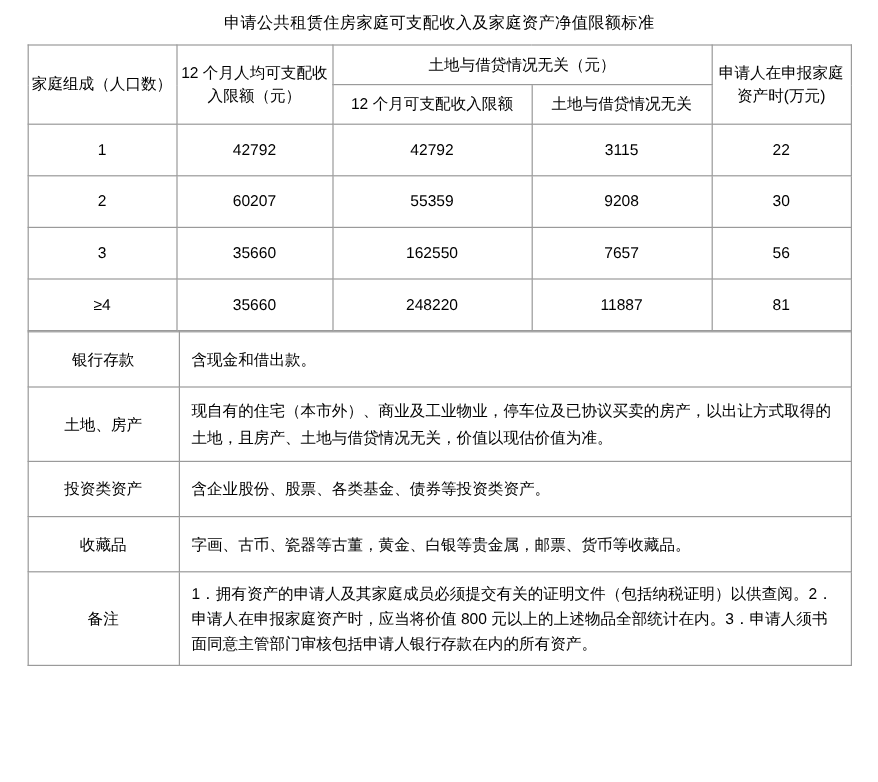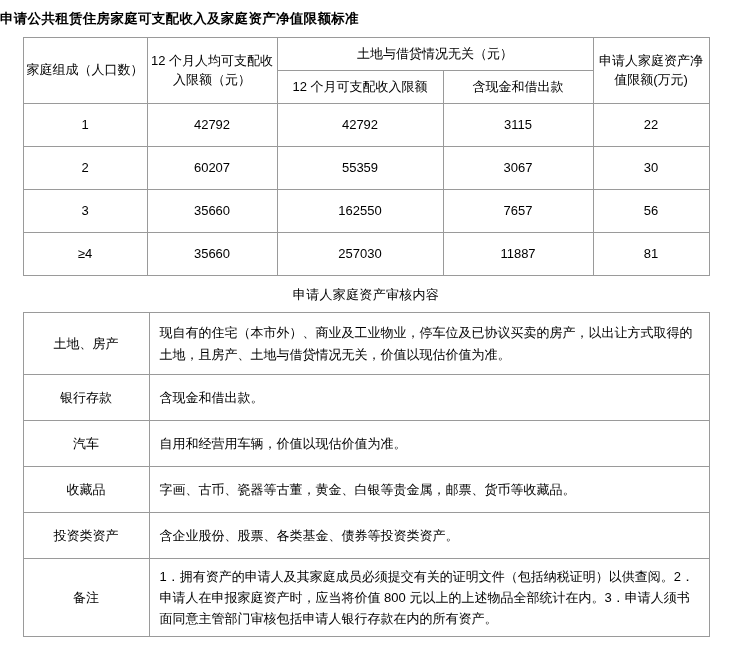--- a/index.html
+++ b/index.html
@@ -15,23 +15,23 @@
     position: relative;
     overflow: hidden;
   }
   .page {
     width: 732px;
     height: 652px;
     position: relative;
     box-sizing: border-box;
   }
   .title1 {
-    text-align: left;
+    text-align: center;
     font-size: 13.5px;
-    font-weight: bold;
+    font-weight: normal;
     letter-spacing: 0.3px;
     padding-top: 10px;
     padding-bottom: 9px;
   }
   .title2 {
     text-align: center;
     font-size: 13px;
     letter-spacing: 0.3px;
     padding-top: 10px;
     padding-bottom: 8px;
@@ -96,86 +96,81 @@
       <col style="width:130px">
       <col style="width:166px">
       <col style="width:150px">
       <col style="width:116px">
     </colgroup>
     <thead>
       <tr>
         <td rowspan="2" class="cell-head-multi">家庭组成（人口数）</td>
         <td rowspan="2" class="cell-head-multi">12 个月人均可支配收入限额（元）</td>
         <td colspan="2">土地与借贷情况无关（元）</td>
-        <td rowspan="2" class="cell-head-multi">申请人家庭资产净值限额(万元)</td>
+        <td rowspan="2" class="cell-head-multi">申请人在申报家庭资产时(万元)</td>
       </tr>
       <tr>
         <td>12 个月可支配收入限额</td>
-        <td>含现金和借出款</td>
+        <td>土地与借贷情况无关</td>
       </tr>
     </thead>
     <tbody>
       <tr>
         <td>1</td>
         <td>42792</td>
         <td>42792</td>
         <td>3115</td>
         <td>22</td>
       </tr>
       <tr>
         <td>2</td>
         <td>60207</td>
         <td>55359</td>
-        <td>3067</td>
+        <td>9208</td>
         <td>30</td>
       </tr>
       <tr>
         <td>3</td>
         <td>35660</td>
         <td>162550</td>
         <td>7657</td>
         <td>56</td>
       </tr>
       <tr>
         <td>≥4</td>
         <td>35660</td>
-        <td>257030</td>
+        <td>248220</td>
         <td>11887</td>
         <td>81</td>
       </tr>
     </tbody>
   </table>
 
-  <div class="title2">申请人家庭资产审核内容</div>
 
   <table class="tbl2">
     <colgroup>
       <col style="width:126px">
       <col style="width:560px">
     </colgroup>
     <tbody>
+      <tr style="height:46px">
+        <td class="label">银行存款</td>
+        <td class="content">含现金和借出款。</td>
+      </tr>
       <tr style="height:62px">
         <td class="label">土地、房产</td>
         <td class="content">现自有的住宅（本市外）、商业及工业物业，停车位及已协议买卖的房产，以出让方式取得的土地，且房产、土地与借贷情况无关，价值以现估价值为准。</td>
       </tr>
       <tr style="height:46px">
-        <td class="label">银行存款</td>
-        <td class="content">含现金和借出款。</td>
-      </tr>
-      <tr style="height:46px">
-        <td class="label">汽车</td>
-        <td class="content">自用和经营用车辆，价值以现估价值为准。</td>
+        <td class="label">投资类资产</td>
+        <td class="content">含企业股份、股票、各类基金、债券等投资类资产。</td>
       </tr>
       <tr style="height:46px">
         <td class="label">收藏品</td>
         <td class="content">字画、古币、瓷器等古董，黄金、白银等贵金属，邮票、货币等收藏品。</td>
-      </tr>
-      <tr style="height:46px">
-        <td class="label">投资类资产</td>
-        <td class="content">含企业股份、股票、各类基金、债券等投资类资产。</td>
       </tr>
       <tr style="height:72px">
         <td class="label">备注</td>
         <td class="content">1．拥有资产的申请人及其家庭成员必须提交有关的证明文件（包括纳税证明）以供查阅。2．申请人在申报家庭资产时，应当将价值 800 元以上的上述物品全部统计在内。3．申请人须书面同意主管部门审核包括申请人银行存款在内的所有资产。</td>
       </tr>
     </tbody>
   </table>
 
 </div>
 

